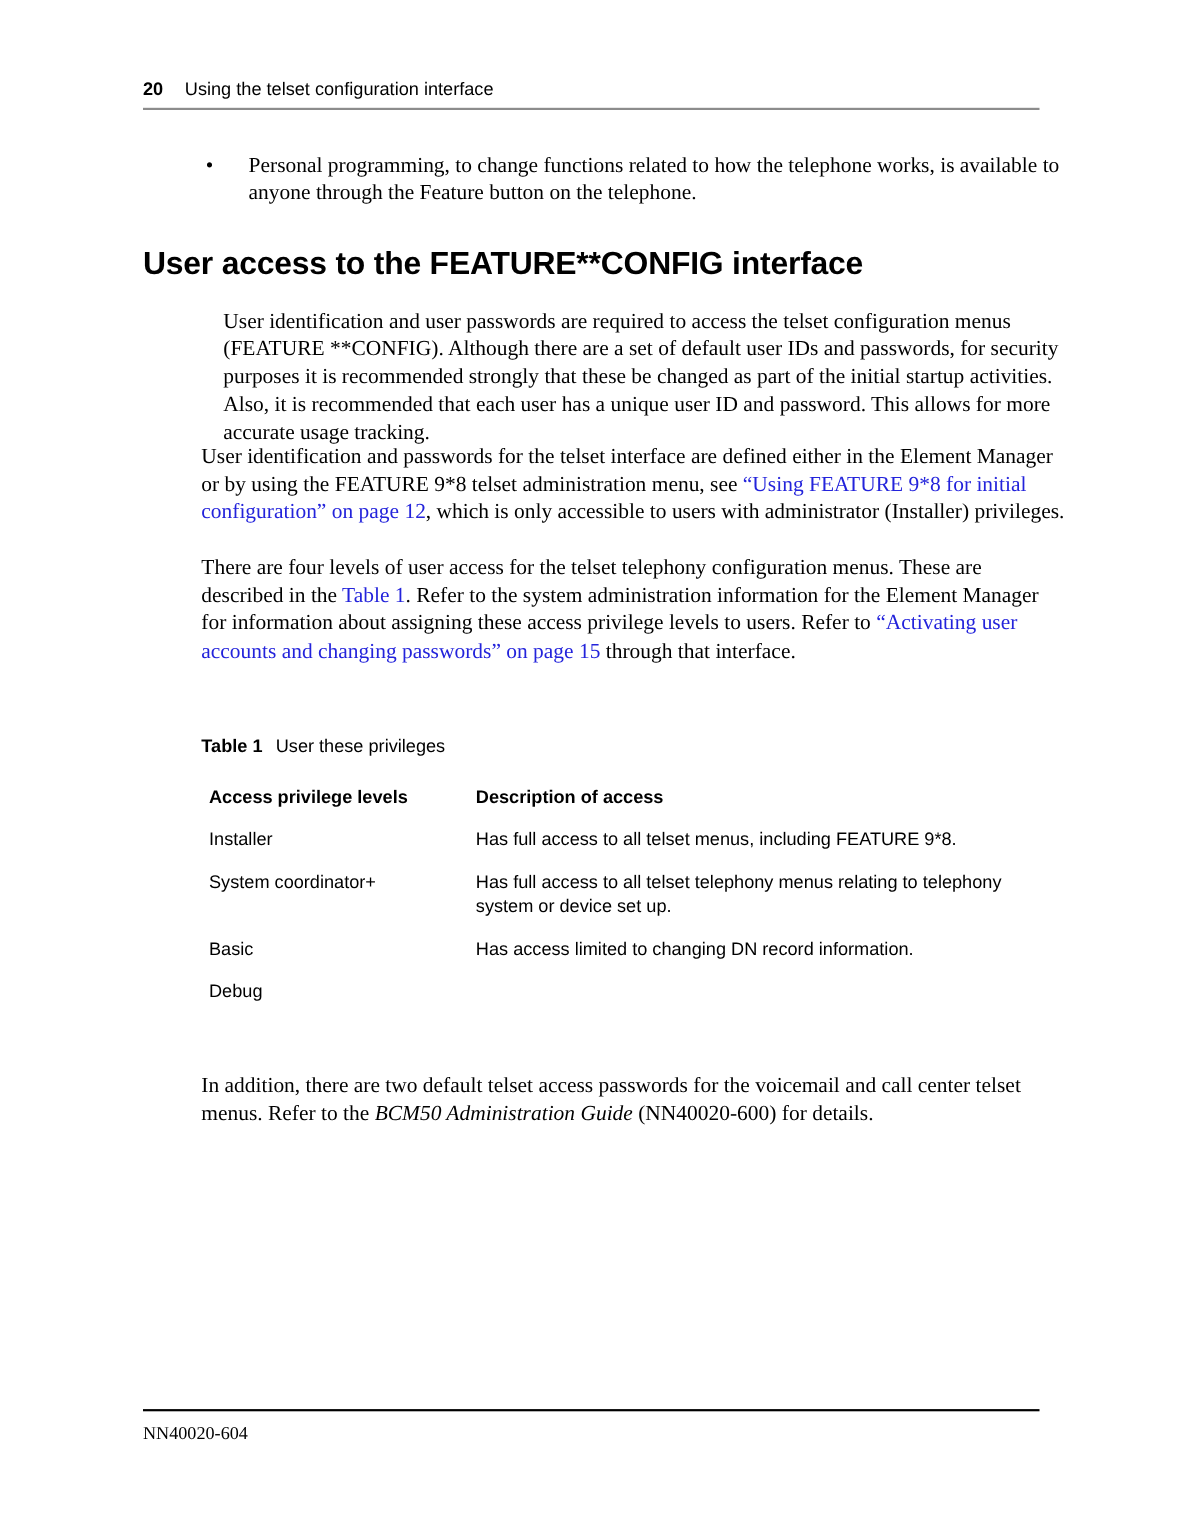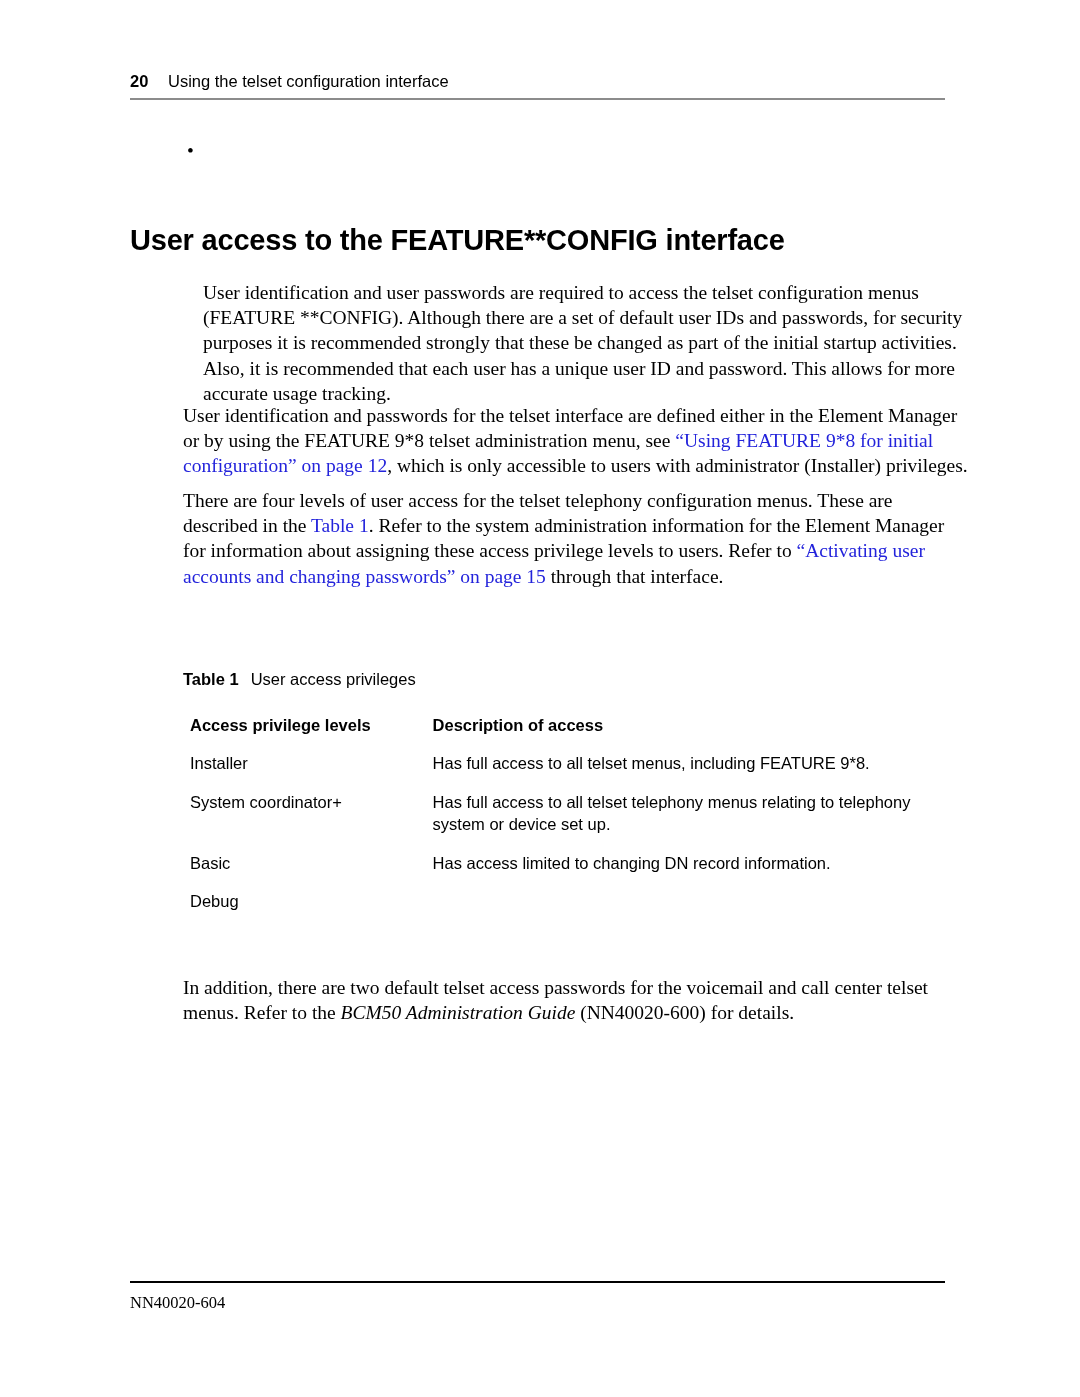--- a/index.html
+++ b/index.html
@@ -84,21 +84,21 @@
   .para {
     position: absolute;
     left: 183px;
     width: 785px;
     font-size: 19.5px;
     line-height: 25.2px;
     text-align: left;
   }
   .p1 { top: 280px; margin-left: 20px; }
   .p2 { top: 403px; }
-  .p3 { top: 488px; }
+  .p3 { top: 504px; }
   .p4 { top: 608px; }
   .p5 { top: 975px; }
 
   a.xref, .xref {
     color: #2323db;
     text-decoration: none;
   }
   .ital { font-style: italic; text-align: center; }
 
   
@@ -170,40 +170,41 @@
 
   <div class="running-header">
     <span class="folio">20</span>
     <span class="chapter">Using the telset configuration interface</span>
   </div>
   <div class="header-rule"></div>
 
   <div class="bullet-block">
     <div class="bullet-row">
       <span class="bullet-mark">•</span>
+      <span>Personal programming, to change functions related to how the telephone works, is available to anyone through the Feature button on the telephone.</span>
     </div>
   </div>
 
   <h1 class="section-title">User access to the FEATURE**CONFIG interface</h1>
 
   <div class="para p1">
     <span>User identification and user passwords are required to access the telset configuration menus (FEATURE **CONFIG). Although there are a set of default user IDs and passwords, for security purposes it is recommended strongly that these be changed as part of the initial startup activities. Also, it is recommended that each user has a unique user ID and password. This allows for more accurate usage tracking.</span>
   </div>
 
   <div class="para p2">
     <span>User identification and passwords for the telset interface are defined either in the Element Manager or by using the FEATURE 9*8 telset administration menu, see </span><a class="xref" href="#">“Using FEATURE 9*8 for initial configuration” on page 12</a><span>, which is only accessible to users with administrator (Installer) privileges.</span>
   </div>
 
   <div class="para p3">
     <span>There are four levels of user access for the telset telephony configuration menus. These are described in the </span><a class="xref" href="#">Table 1</a><span>. Refer to the system administration information for the Element Manager for information about assigning these access privilege levels to users. Refer to </span><a class="xref" href="#">“Activating user accounts and changing passwords” on page 15</a><span> through that interface.</span>
   </div>
 
 
   <div class="table-caption">
-    <span class="cap-label">Table 1</span><span>User access privileges</span>
+    <span class="cap-label">Table 1</span><span>User these privileges</span>
   </div>
 
   <table class="access-table">
     <thead>
       <tr>
         <th class="col-level">Access privilege levels</th>
         <th class="col-desc">Description of access</th>
       </tr>
     </thead>
     <tbody>

